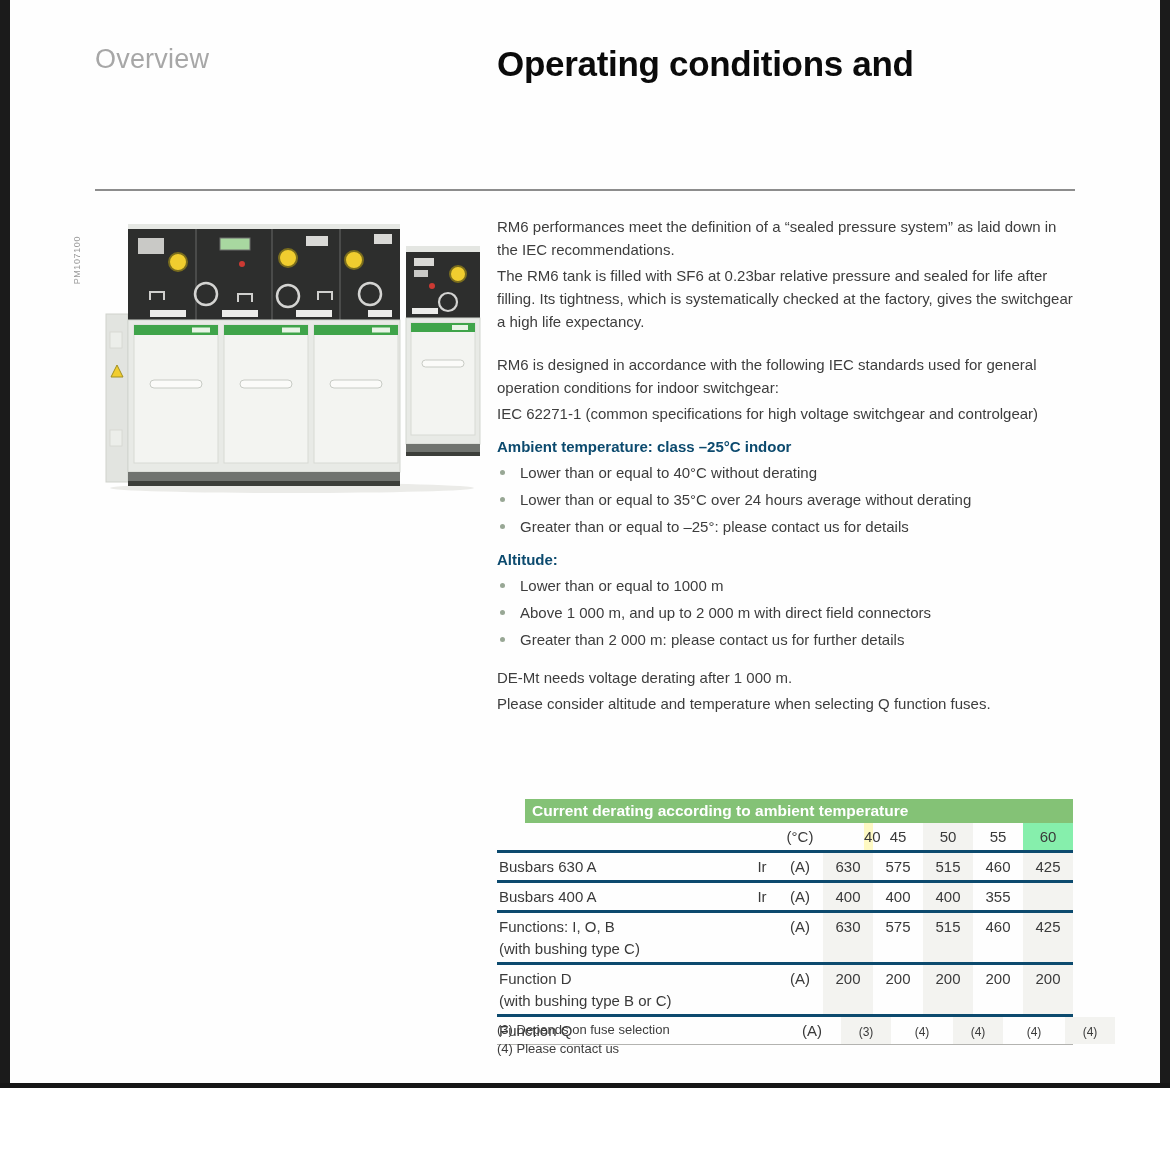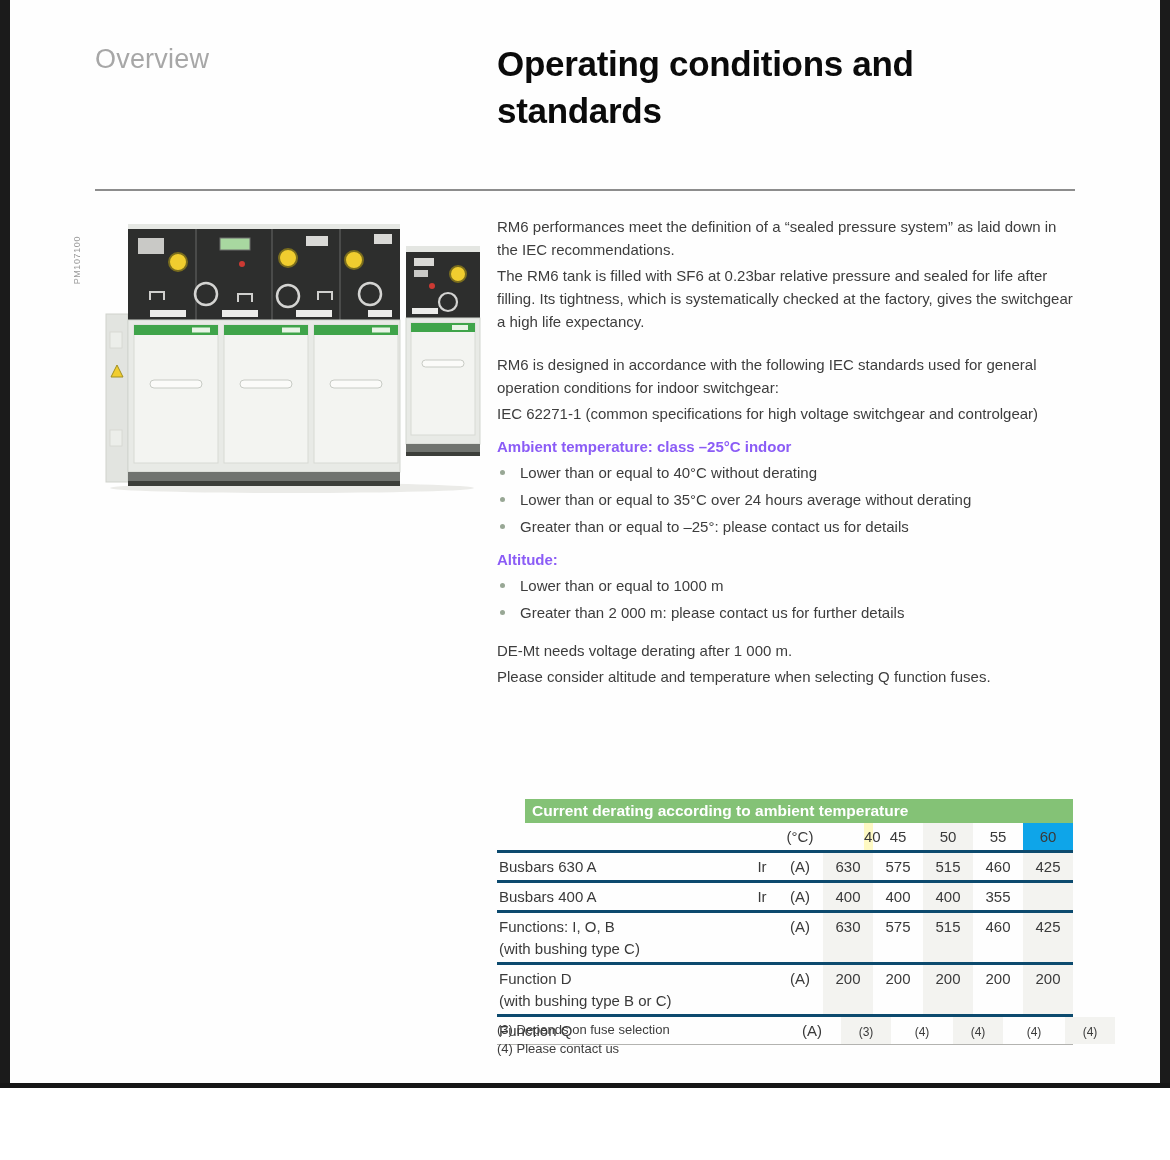--- a/index.html
+++ b/index.html
@@ -26,21 +26,21 @@
   .photo-ref {
     position:absolute; left:72px; top:236px;
     writing-mode:vertical-rl; transform:rotate(180deg);
     font-size:9px; color:#9b9b9b; letter-spacing:0.6px;
   }
   .photo { position:absolute; left:92px; top:222px; width:392px; height:274px; }
 
   .content { position:absolute; left:497px; top:215px; width:578px; font-size:15px; line-height:23px; }
   .content p { margin:0 0 3px 0; }
   .content p.sp { margin-top:20px; }
-  .content h3 { font-size:15px; line-height:22px; margin:11px 0 3px 0; color:#8b5cf6; }
+  .content h3 { font-size:15px; line-height:22px; margin:11px 0 3px 0; color:#0c4a6e; }
   .blist { list-style:none; margin:2px 0 5px 0; padding:0; }
   .blist li { position:relative; padding-left:23px; margin-bottom:4px; }
   .blist .dot {
     position:absolute; left:3px; top:9px; width:5px; height:5px;
     border-radius:50%; background:#98a795;
   }
   .notes p:first-child { margin-top:15px; }
 
   .derating { position:absolute; left:497px; top:799px; width:576px; font-size:15px; color:#3a3a3a; }
   .t-head {
@@ -64,21 +64,20 @@
 <body>
 
 <div class="page">
   <div class="edge-left"></div>
   <div class="edge-right"></div>
   <div class="edge-bottom"></div>
 
   <div class="eyebrow">Overview</div>
   <h1 class="title">
     <span>Operating conditions and</span>
-    <span>standards</span>
   </h1>
   <div class="rule"></div>
 
   <div class="photo-ref">PM107100</div>
 
   <div class="photo">
     <svg viewBox="0 0 392 274" width="392" height="274" xmlns="http://www.w3.org/2000/svg">
       <ellipse cx="200" cy="266" rx="182" ry="5" fill="#ebebe8"></ellipse>
 
       <g>
@@ -175,41 +174,42 @@
     <h3>Ambient temperature: class –25°C indoor</h3>
     <ul class="blist">
       <li><span class="dot"></span><span>Lower than or equal to 40°C without derating</span></li>
       <li><span class="dot"></span><span>Lower than or equal to 35°C over 24 hours average without derating</span></li>
       <li><span class="dot"></span><span>Greater than or equal to –25°: please contact us for details</span></li>
     </ul>
 
     <h3>Altitude:</h3>
     <ul class="blist">
       <li><span class="dot"></span><span>Lower than or equal to 1000 m</span></li>
+      <li><span class="dot"></span><span>Above 1 000 m, and up to 2 000 m with direct field connectors</span></li>
       <li><span class="dot"></span><span>Greater than 2 000 m: please contact us for further details</span></li>
     </ul>
 
     <div class="notes">
       <p>DE-Mt needs voltage derating after 1 000 m.</p>
       <p>Please consider altitude and temperature when selecting Q function fuses.</p>
     </div>
   </div>
 
   <div class="derating">
     <div class="t-head" style="background: rgb(132, 194, 118);">Current derating according to ambient temperature</div>
 
     <div class="t-row">
       <div class="c c-label"></div>
       <div class="c c-ir"></div>
       <div class="c c-unit">(°C)</div>
       <div class="c c-val shade" style="background: #fef9c3; margin-left: 41px;">40</div>
       <div class="c c-val">45</div>
       <div class="c c-val shade" style="background: rgb(243, 243, 240);">50</div>
       <div class="c c-val">55</div>
-      <div class="c c-val shade" style="background: #0ea5e9;">60</div>
+      <div class="c c-val shade" style="background: #86efac;">60</div>
     </div>
 
     <div class="t-row bordered">
       <div class="c c-label">Busbars 630 A</div>
       <div class="c c-ir">Ir</div>
       <div class="c c-unit">(A)</div>
       <div class="c c-val shade" style="background: rgb(243, 243, 240);">630</div>
       <div class="c c-val">575</div>
       <div class="c c-val shade" style="background: rgb(243, 243, 240);">515</div>
       <div class="c c-val">460</div>

